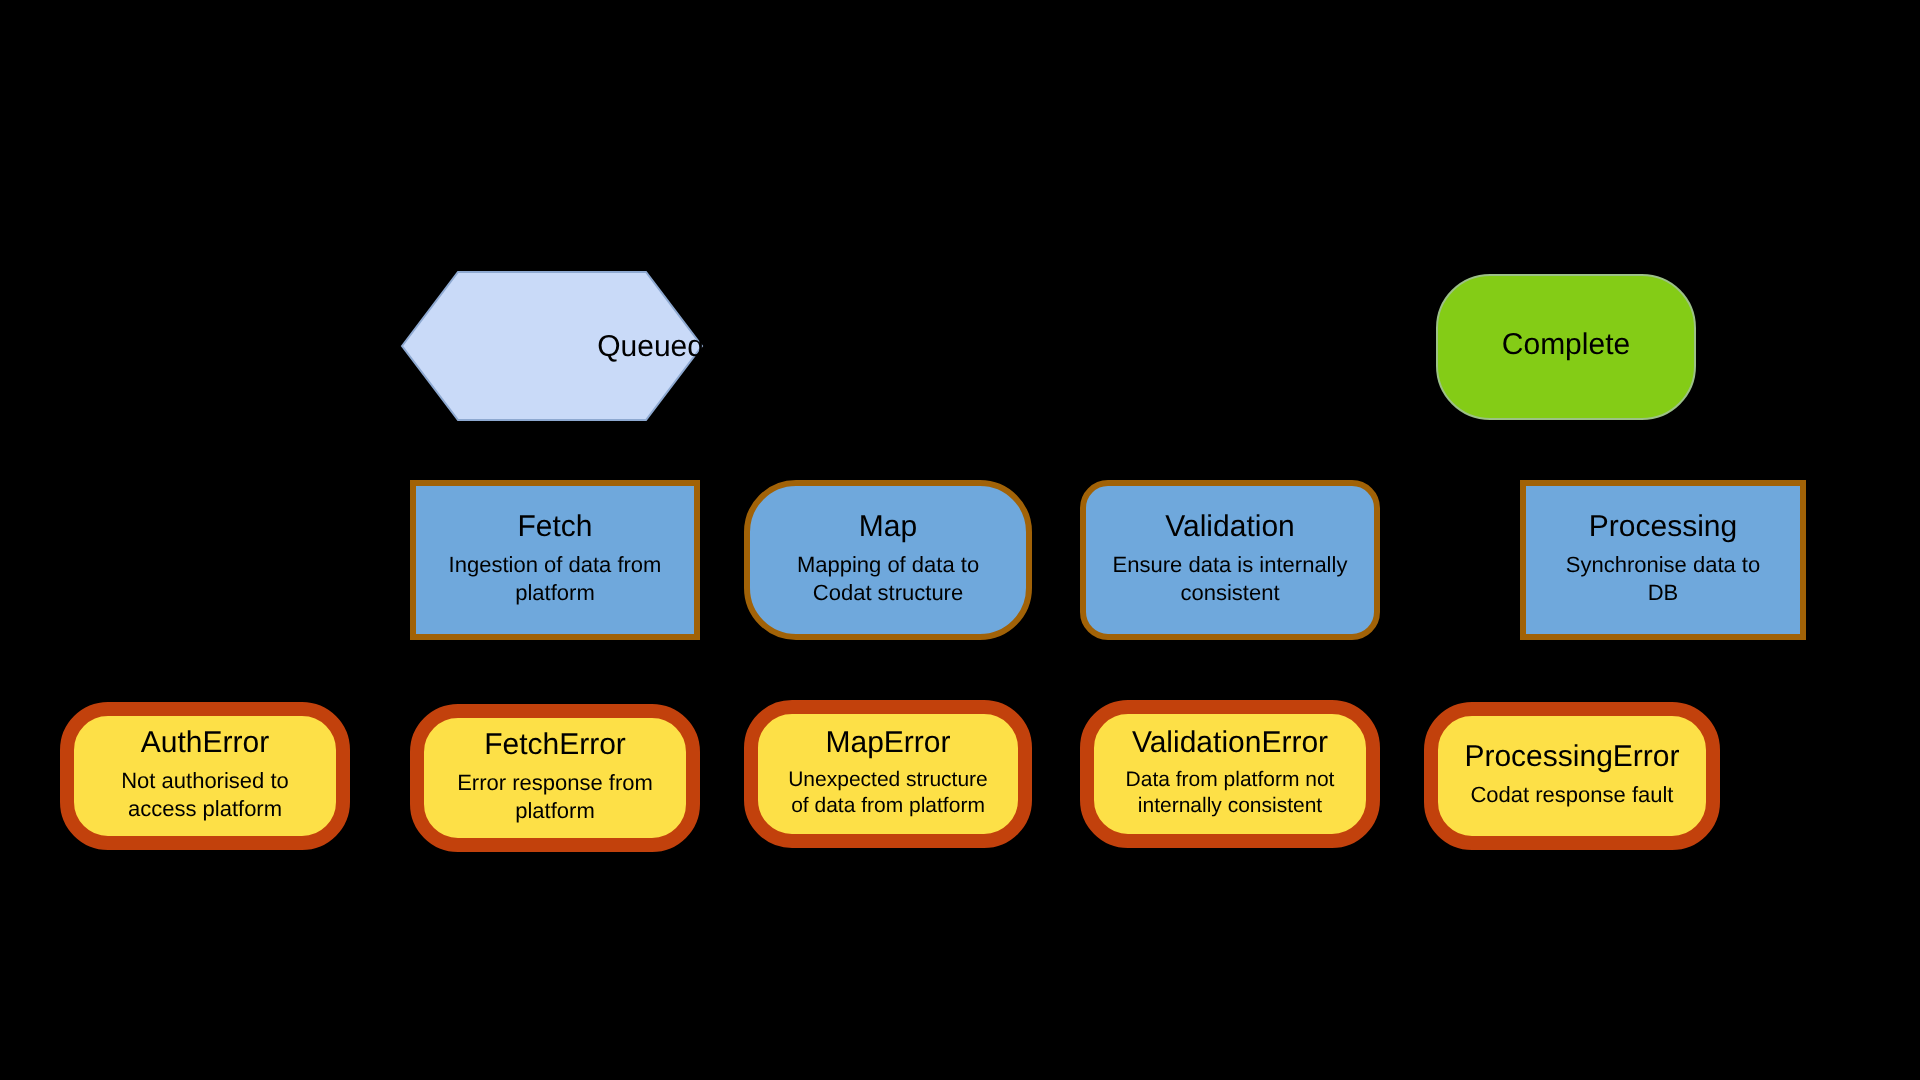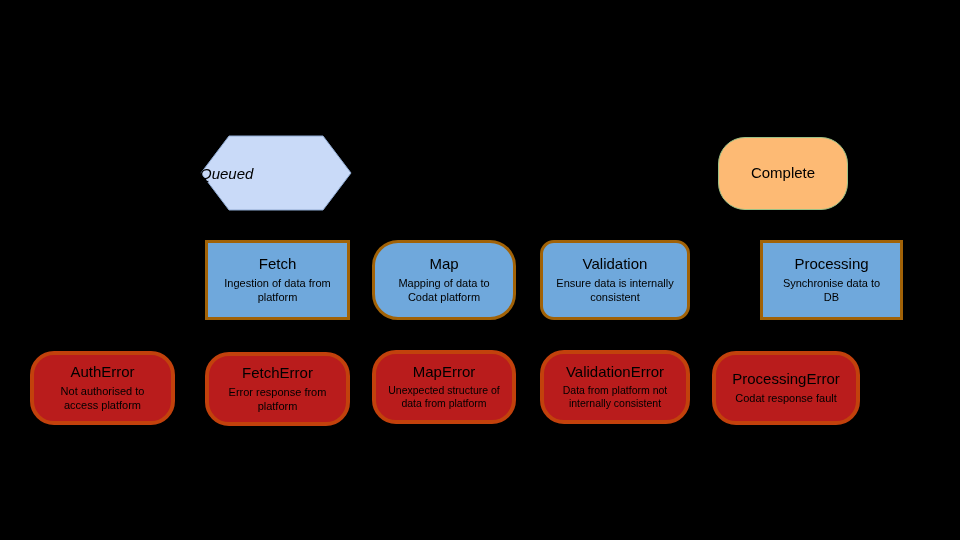--- a/index.html
+++ b/index.html
@@ -23,35 +23,34 @@
   }
   .title { font-size: 15px; line-height: 1.25; }
   .sub   { font-size: 11px; line-height: 1.3; padding: 2px 12px 0 12px; }
   .sub-sm{ font-size: 10.5px; line-height: 1.3; padding: 2px 10px 0 10px; }
 
   .stage {
     background: #6fa8dc;
     border: 3px solid #a16207;
   }
   .error {
-    background: #b91c1c;
-    border: 4px solid #c2410c;
+    background: #fde047;
+    border: 7px solid #c2410c;
     border-radius: 24px;
   }
   .pill {
-    background: #fdba74;
+    background: #84cc16;
     border: 1px solid #9cc186;
     border-radius: 27px;
   }
   .hex-wrap {
     position: absolute;
     display: flex;
     align-items: center;
-    justify-content: flex-start;
-    font-style: italic;
+    justify-content: flex-end;
   }
   .hex-wrap svg {
     position: absolute;
     left: 0; top: 0;
     width: 100%; height: 100%;
   }
   .hex-label {
     position: relative;
     z-index: 1;
     font-size: 15px;
@@ -74,21 +73,21 @@
     <span class="title">Complete</span>
   </div>
 
   <div class="node stage" style="left:205px; top:240px; width:145px; height:80px;">
     <span class="title">Fetch</span>
     <span class="sub">Ingestion of data from platform</span>
   </div>
 
   <div class="node stage" style="left:372px; top:240px; width:144px; height:80px;border-radius:26px;">
     <span class="title">Map</span>
-    <span class="sub">Mapping of data to Codat platform</span>
+    <span class="sub">Mapping of data to Codat structure</span>
   </div>
 
   <div class="node stage" style="left:540px; top:240px; width:150px; height:80px;border-radius:14px;">
     <span class="title">Validation</span>
     <span class="sub">Ensure data is internally consistent</span>
   </div>
 
   <div class="node stage" style="left:712px; top:240px; width:143px; height:80px;margin-left:48px;">
     <span class="title">Processing</span>
     <span class="sub">Synchronise data to DB</span>

